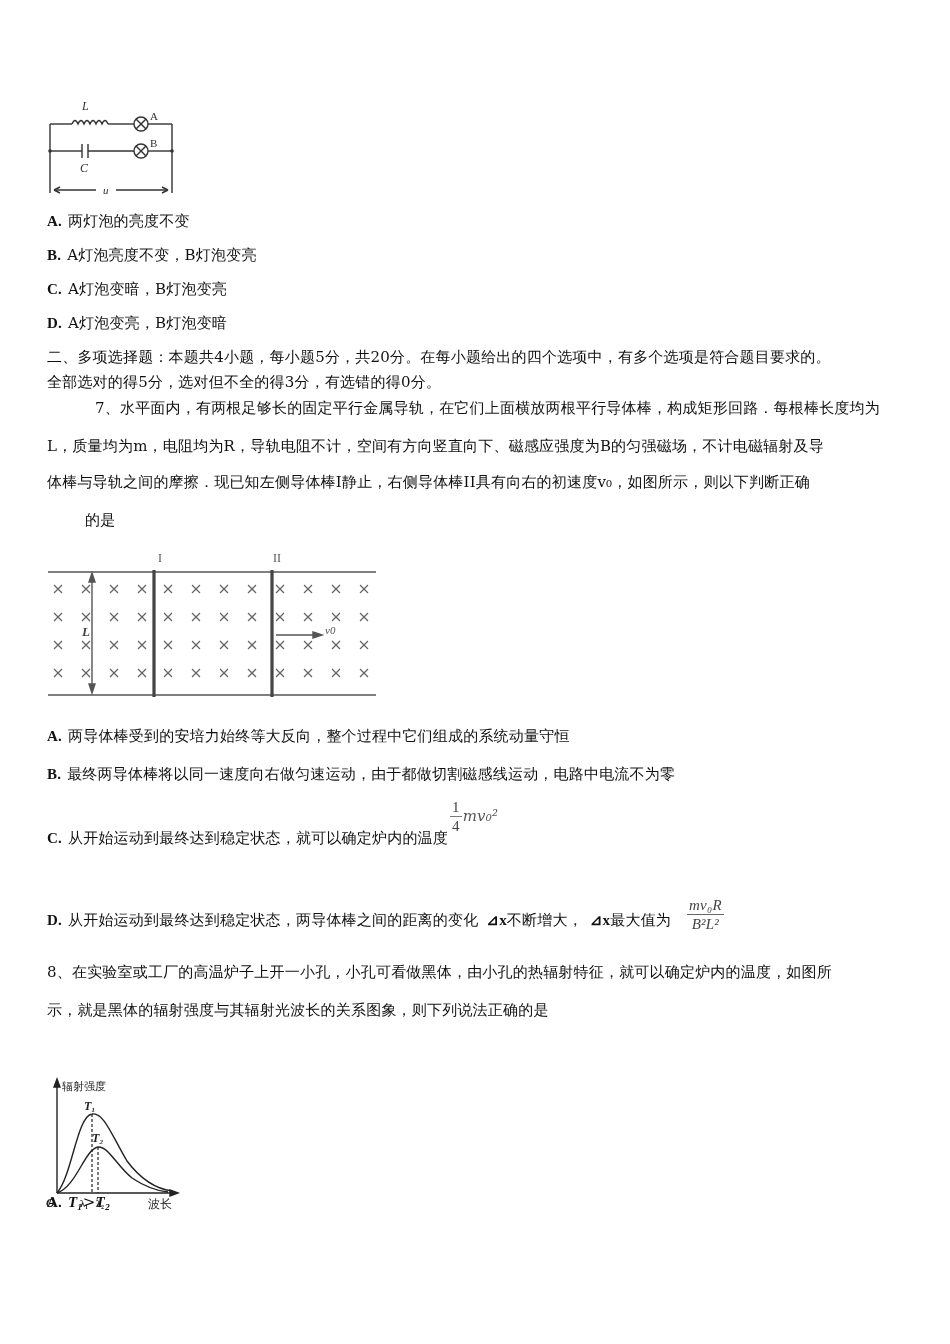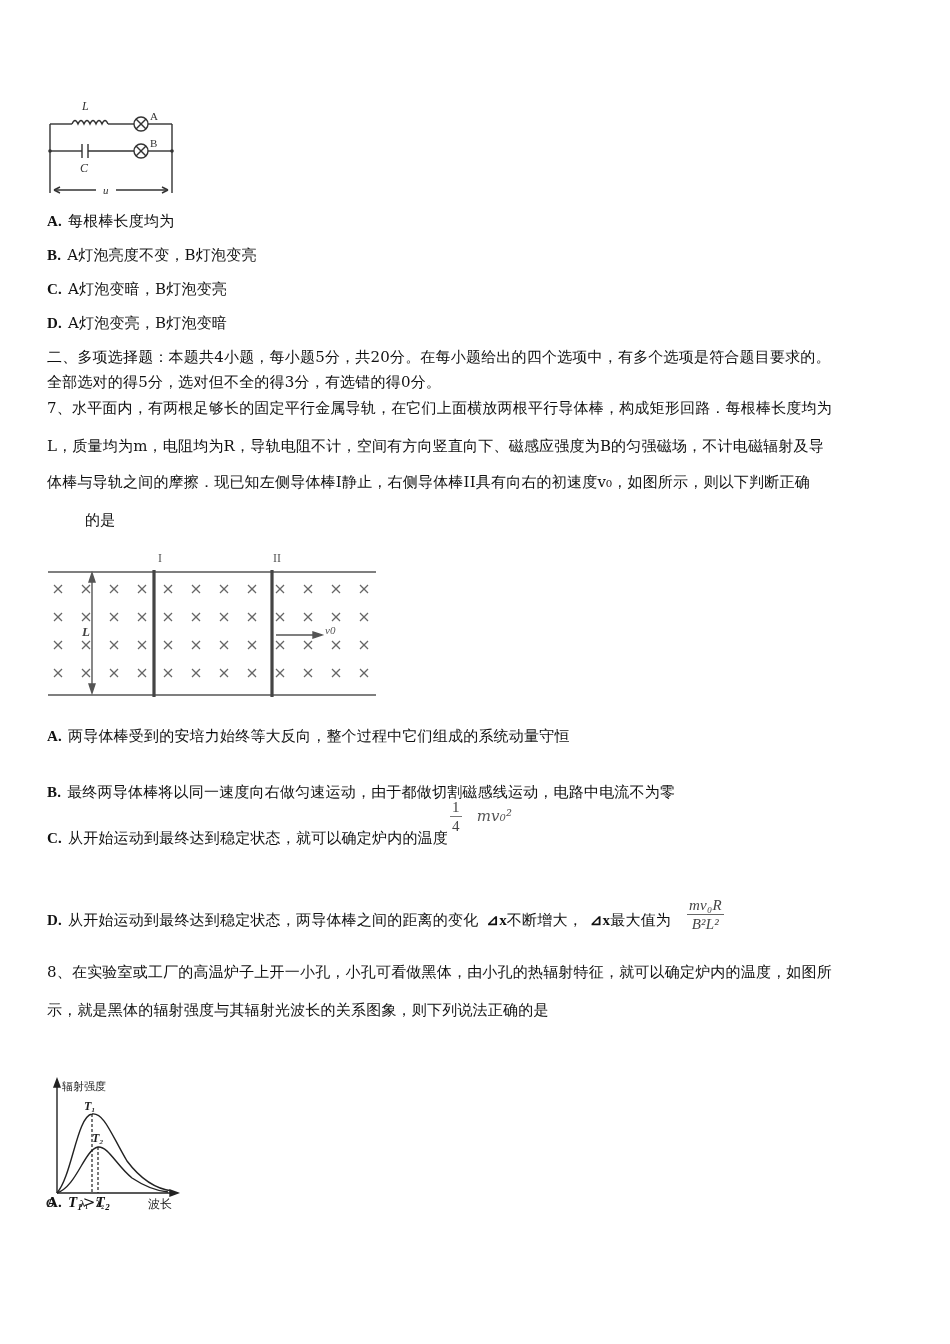--- a/index.html
+++ b/index.html
@@ -50,36 +50,36 @@
     <circle cx="128" cy="55" r="1.8" fill="#333"></circle>
     <text x="38" y="14" font-size="12" font-style="italic" font-family="Liberation Serif, serif" fill="#333">L</text>
     <text x="36" y="76" font-size="12" font-style="italic" font-family="Liberation Serif, serif" fill="#333">C</text>
     <text x="106" y="24" font-size="11" font-family="Liberation Serif, serif" fill="#333">A</text>
     <text x="106" y="51" font-size="11" font-family="Liberation Serif, serif" fill="#333">B</text>
     <text x="59" y="98" font-size="11" font-style="italic" font-family="Liberation Serif, serif" fill="#333">u</text>
   </svg>
 </div>
 
 <div class="line" style="top:212px;">
-  <span class="opt-letter">A.</span><span>每根棒长度均为</span>
+  <span class="opt-letter">A.</span><span>两灯泡的亮度不变</span>
 </div>
 <div class="line" style="top:246px;">
   <span class="opt-letter">B.</span><span>A灯泡亮度不变，B灯泡变亮</span>
 </div>
 <div class="line" style="top:280px;">
   <span class="opt-letter">C.</span><span>A灯泡变暗，B灯泡变亮</span>
 </div>
 <div class="line" style="top:314px;">
   <span class="opt-letter">D.</span><span>A灯泡变亮，B灯泡变暗</span>
 </div>
 
 <div class="line" style="top:348px;">二、多项选择题：本题共4小题，每小题5分，共20分。在每小题给出的四个选项中，有多个选项是符合题目要求的。</div>
 <div class="line" style="top:373px;text-align:center;">全部选对的得5分，选对但不全的得3分，有选错的得0分。</div>
 
-<div class="line" style="top:399px;">7、水平面内，有两根足够长的固定平行金属导轨，在它们上面横放两根平行导体棒，构成矩形回路．每根棒长度均为</div>
+<div class="line" style="top:399px;margin-left:48px;">7、水平面内，有两根足够长的固定平行金属导轨，在它们上面横放两根平行导体棒，构成矩形回路．每根棒长度均为</div>
 <div class="line" style="top:437px;">L，质量均为m，电阻均为R，导轨电阻不计，空间有方向竖直向下、磁感应强度为B的匀强磁场，不计电磁辐射及导</div>
 <div class="line" style="top:473px;">体棒与导轨之间的摩擦．现已知左侧导体棒I静止，右侧导体棒II具有向右的初速度v₀，如图所示，则以下判断正确</div>
 <div class="line" style="top:511px;margin-left:38px;">的是</div>
 
 <div class="figure" style="left:44px; top:545px; width:335px; height:155px;">
   <svg width="335" height="155" viewBox="0 0 335 155">
     <g stroke="#555" stroke-width="1.6">
       <line x1="4" y1="27" x2="332" y2="27"></line>
       <line x1="4" y1="150" x2="332" y2="150"></line>
     </g>
@@ -200,28 +200,28 @@
     <text x="38" y="91" font-size="13" font-style="italic" font-weight="bold" font-family="Liberation Serif, serif" fill="#444">L</text>
     <text x="281" y="89" font-size="11" font-style="italic" font-family="Liberation Serif, serif" fill="#555">v0</text>
     <text x="114" y="17" font-size="12" font-family="Liberation Serif, serif" fill="#555">I</text>
     <text x="229" y="17" font-size="12" font-family="Liberation Serif, serif" fill="#555">II</text>
   </svg>
 </div>
 
 <div class="line" style="top:727px;">
   <span class="opt-letter">A.</span><span>两导体棒受到的安培力始终等大反向，整个过程中它们组成的系统动量守恒</span>
 </div>
-<div class="line" style="top:783px;">
+<div class="line" style="top:765px;">
   <span class="opt-letter">B.</span><span>最终两导体棒将以同一速度向右做匀速运动，由于都做切割磁感线运动，电路中电流不为零</span>
 </div>
 <div class="line" style="top:794px; line-height:20px;">
   <span class="opt-letter" style="position:relative; top:26px;">C.</span><span style="position:relative; top:26px;">从开始运动到最终达到稳定状态，就可以确定炉内的温度</span><span class="frac noline" style="position:relative; top:4px; margin-left:2px;">
       <span class="num" style="border-bottom:1px solid #777;">1</span>
       <span class="den">4</span>
-    </span><span class="it" style="position:relative; top:4px; color:#555; margin-left:15px;">mv₀²</span>
+    </span><span class="it" style="position:relative; top:4px; color:#555; margin-left:1px;">mv₀²</span>
 </div>
 <div class="line" style="top:876px; line-height:20px;">
   <span class="opt-letter" style="position:relative; top:26px;">D.</span><span style="position:relative; top:26px;">从开始运动到最终达到稳定状态，两导体棒之间的距离的变化</span>
   <span class="b" style="position:relative; top:26px; margin-left:3px;">⊿x</span><span style="position:relative; top:26px;text-align:right;">不断增大，</span>
   <span class="b" style="position:relative; top:26px; margin-left:2px;">⊿x</span><span style="position:relative; top:26px;">最大值为</span><span class="frac" style="position:relative; top:20px; margin-left:16px;">
       <span class="num it">mv₀R</span>
       <span class="den it">B²L²</span>
     </span>
 </div>
 

